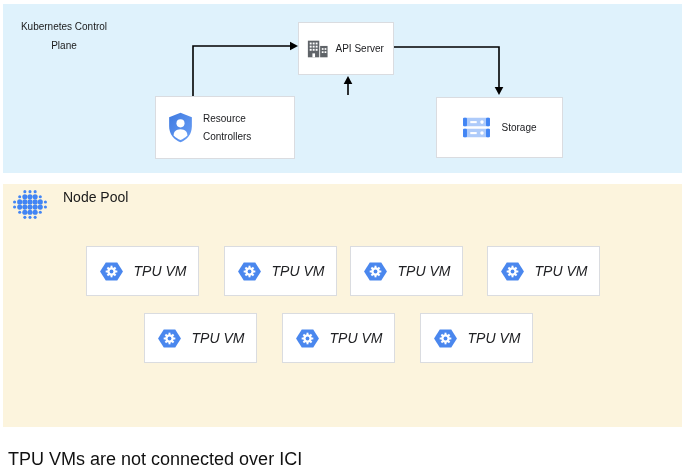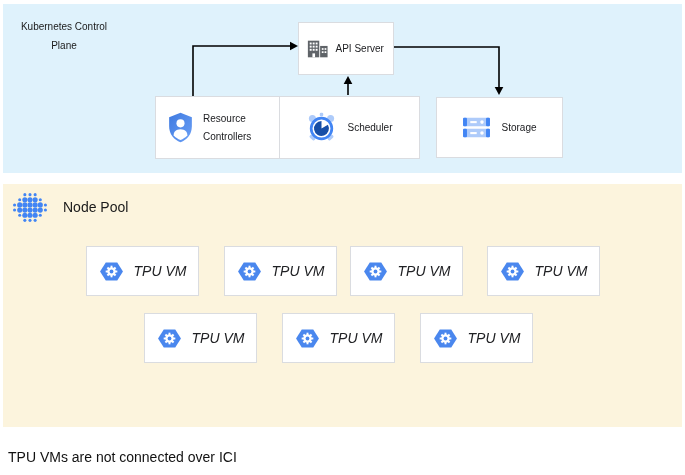--- a/index.html
+++ b/index.html
@@ -22,34 +22,34 @@
     font-size:10px;color:#202124;box-sizing:border-box;
   }
   .node .lbl{line-height:18px;}
   .api-server{left:298px;top:22px;width:96px;height:53px;gap:8px;}
   .api-server .lbl{width:50px;line-height:17px;}
   .resource-controllers{left:122px;top:96px;width:140px;height:63px;gap:9px;margin-left:33px;}
   .resource-controllers .lbl{width:80px;}
   .scheduler{left:279px;top:96px;width:141px;height:63px;}
   .storage{left:436px;top:97px;width:127px;height:61px;}
 
-  .np-header{position:absolute;left:12px;top:189px;height:36px;display:flex;align-items:center;gap:15px;}
+  .np-header{position:absolute;left:12px;top:189px;height:36px;display:flex;align-items:flex-start;gap:15px;}
   .np-title{font-size:14px;color:#1a1a1a;}
 
   .tpu{
     position:absolute;width:113px;height:50px;background:#fff;border:1px solid #dadce0;
     display:flex;align-items:center;justify-content:center;gap:10px;font-size:14px;
     box-sizing:border-box;
     font-style:italic;
   }
   .r1{top:246px;} .r2{top:313px;}
   .c1{left:86px;} .c2{left:224px;} .c3{left:350px;} .c4{left:487px;}
   .d1{left:144px;} .d2{left:282px;} .d3{left:420px;}
 
-  .caption{position:absolute;left:8px;top:449px;font-size:14px;color:#111;}
+  .caption{position:absolute;left:8px;top:449px;font-size:18px;color:#111;}
 
   .arrows{position:absolute;left:0;top:0;pointer-events:none;}
   .icon{display:inline-flex;align-items:center;justify-content:center;flex:0 0 auto;}
 </style>
 </head>
 <body>
 
 <div class="canvas">
 
   <div class="band band-blue"></div>
@@ -108,34 +108,20 @@
           </linearGradient>
         </defs>
         <path d="M13 0.8 L24 5 V13.5 C24 21.6 19.4 26.8 13 29.2 C6.6 26.8 2 21.6 2 13.5 V5 Z" fill="url(#shg)"></path>
         <circle cx="13" cy="11" r="3.9" fill="#fff"></circle>
         <path d="M13 16.6 c-4.4 0 -6.6 2.7 -6.6 5.5 v0.7 c1.8 1.9 4 3.4 6.6 4.4 c2.6 -1 4.8 -2.5 6.6 -4.4 v-0.7 c0 -2.8 -2.2 -5.5 -6.6 -5.5 Z" fill="#fff"></path>
       </svg>
     </span>
     <span class="lbl">Resource Controllers</span>
   </div>
 
-  <div class="node scheduler">
-    <span class="icon">
-      <svg width="31" height="31" viewBox="0 0 30 30">
-        <rect x="13.3" y="0.8" width="3.4" height="3.2" rx="1.2" fill="#aecbfa"></rect>
-        <circle cx="6.2" cy="6.2" r="3.4" fill="#aecbfa"></circle>
-        <circle cx="23.8" cy="6.2" r="3.4" fill="#aecbfa"></circle>
-        <rect x="3" y="23.2" width="6.4" height="3.2" rx="1.6" transform="rotate(42 6.2 24.8)" fill="#aecbfa"></rect>
-        <rect x="20.6" y="23.2" width="6.4" height="3.2" rx="1.6" transform="rotate(-42 23.8 24.8)" fill="#aecbfa"></rect>
-        <circle cx="15" cy="16" r="10" fill="#fff" stroke="#4285f4" stroke-width="2.6"></circle>
-        <path d="M15 16 L15 8.8 A7.2 7.2 0 1 0 21.2 12.4 Z" fill="#174ea6"></path>
-      </svg>
-    </span>
-    <span class="lbl">Scheduler</span>
-  </div>
 
   <div class="node storage">
     <span class="icon">
       <svg width="29" height="25" viewBox="0 0 28 24">
         <g>
           <rect x="1" y="2.6" width="26" height="8.2" rx="1" fill="#aecbfa"></rect>
           <rect x="1" y="2.6" width="3.8" height="8.2" rx="1" fill="#4285f4"></rect>
           <rect x="23.2" y="2.6" width="3.8" height="8.2" rx="1" fill="#4285f4"></rect>
           <rect x="8" y="5.8" width="6.2" height="2" fill="#fff"></rect>
           <circle cx="19.3" cy="6.8" r="1.7" fill="#fff"></circle>

